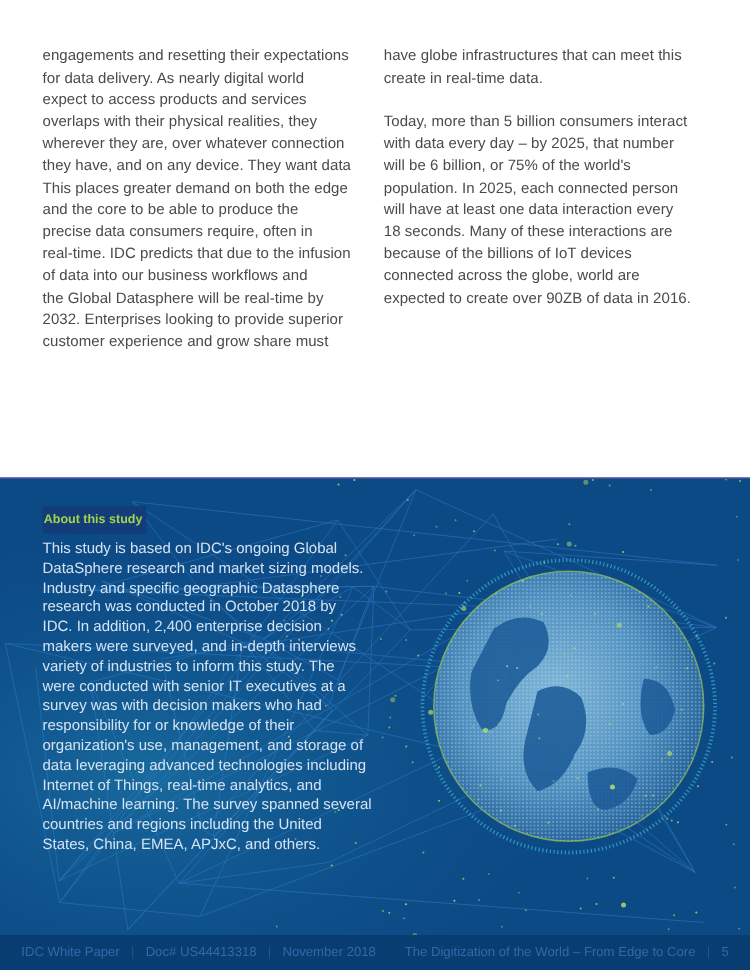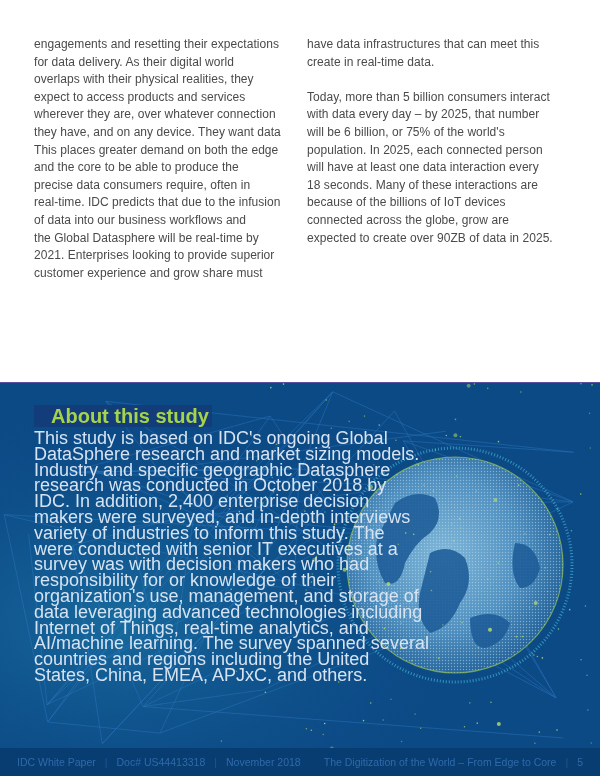--- a/index.html
+++ b/index.html
@@ -30,77 +30,77 @@
   }
   .band svg.bg { position: absolute; left: 0; top: 0; }
   .study {
     position: absolute; left: 34px; top: 22px; width: 270px; z-index: 2;
   }
   .study-title {
     display: inline-block;
     background: #123c7a;
     color: #a6d34a;
     font-weight: bold;
-    font-size: 20px; line-height: 20px;
-    padding: 1px 3px 1px 17px;
+    font-size: 10px; line-height: 20px;
+    padding: 1px 3px 1px 1px;
     margin-bottom: 4px;
   }
   .study-body {
     color: #d5e3f2;
-    font-size: 18px; line-height: 15.8px;
+    font-size: 12px; line-height: 15.8px;
   }
   .study-body .line { display: block; white-space: nowrap; }
 
   .footer {
     position: absolute; left: 0; top: 748px; width: 600px; height: 28px;
     background: #083d72;
     color: #2f6aa8;
     font-size: 10.5px; line-height: 28px;
   }
   .footer .l { position: absolute; left: 17px; top: 0; white-space: nowrap; }
   .footer .r { position: absolute; right: 17px; top: 0; white-space: nowrap; }
   .sep { display: inline-block; margin: 0 9px; color: #1f5592; }
 </style>
 </head>
 <body>
 
 <div class="top">
   <div class="col left">
     <p id="left-lines">
         <span class="line">engagements and resetting their expectations</span>
-        <span class="line">for data delivery. As their digital world</span>
+        <span class="line">for data delivery. As nearly digital world</span>
+        <span class="line">expect to access products and services</span>
         <span class="line">overlaps with their physical realities, they</span>
-        <span class="line">expect to access products and services</span>
         <span class="line">wherever they are, over whatever connection</span>
         <span class="line">they have, and on any device. They want data</span>
         <span class="line">This places greater demand on both the edge</span>
         <span class="line">and the core to be able to produce the</span>
         <span class="line">precise data consumers require, often in</span>
         <span class="line">real-time. IDC predicts that due to the infusion</span>
         <span class="line">of data into our business workflows and</span>
         <span class="line">the Global Datasphere will be real-time by</span>
-        <span class="line">2021. Enterprises looking to provide superior</span>
+        <span class="line">2032. Enterprises looking to provide superior</span>
         <span class="line">customer experience and grow share must</span>
       </p>
   </div>
   <div class="col right">
     <p id="right-p1">
-        <span class="line">have data infrastructures that can meet this</span>
+        <span class="line">have globe infrastructures that can meet this</span>
         <span class="line">create in real-time data.</span>
       </p>
     <p id="right-p2">
         <span class="line">Today, more than 5 billion consumers interact</span>
         <span class="line">with data every day – by 2025, that number</span>
         <span class="line">will be 6 billion, or 75% of the world's</span>
         <span class="line">population. In 2025, each connected person</span>
         <span class="line">will have at least one data interaction every</span>
         <span class="line">18 seconds. Many of these interactions are</span>
         <span class="line">because of the billions of IoT devices</span>
-        <span class="line">connected across the globe, grow are</span>
-        <span class="line">expected to create over 90ZB of data in 2025.</span>
+        <span class="line">connected across the globe, world are</span>
+        <span class="line">expected to create over 90ZB of data in 2016.</span>
       </p>
   </div>
 </div>
 
 <div class="band">
   <svg class="bg" width="600" height="366" viewBox="0 0 600 366">
     <defs>
       <radialGradient id="glow" cx="0.2" cy="0.65" r="0.6">
         <stop offset="0" stop-color="#2fa7c9" stop-opacity="0.35"></stop>
         <stop offset="1" stop-color="#0c4a86" stop-opacity="0"></stop>

